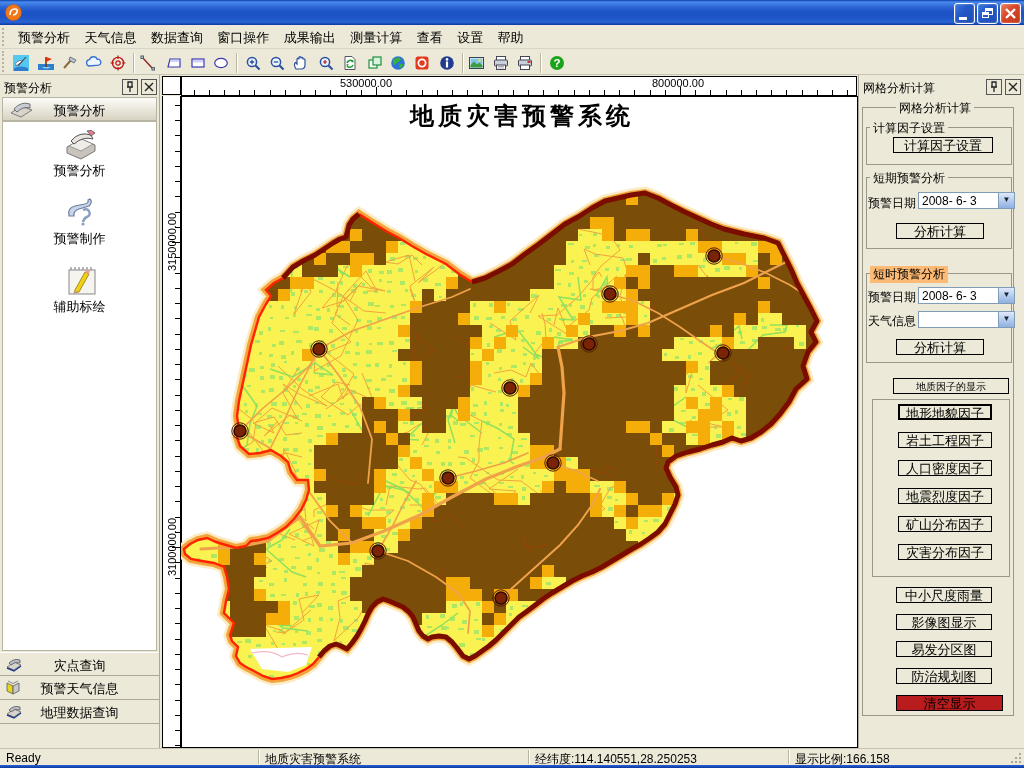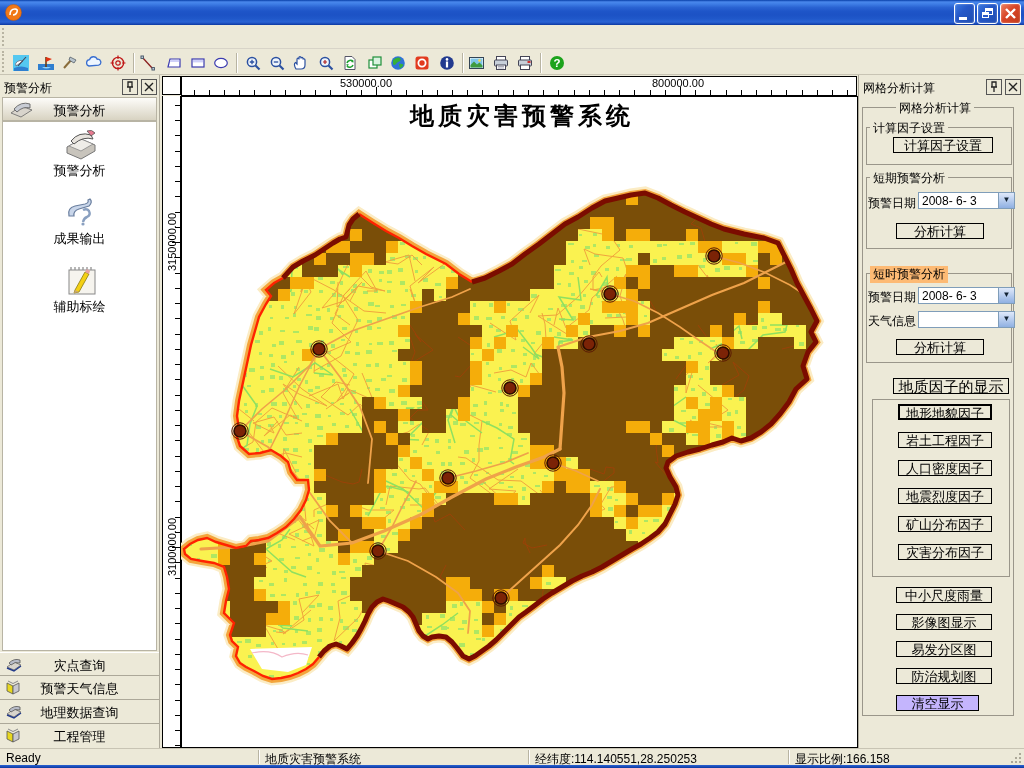--- a/index.html
+++ b/index.html
@@ -19,20 +19,21 @@
     </div>
     <div style="position:absolute;left:1000px;top:3px;width:21px;height:21px;border-radius:3px;border:1px solid #fff;background:linear-gradient(135deg,#ea8060,#d84527 45%,#c03a1a);box-shadow:inset 0 0 2px rgba(255,255,255,.5)">
       <svg width="19" height="19" style="position:absolute;left:0;top:0">
         <path d="M5 5 L14 14 M14 5 L5 14" stroke="#fff" stroke-width="2.4"></path>
       </svg>
     </div>
 </div>
 
 <div class="abs" style="left:0;top:25px;width:1024px;height:24px;background:#ece9d8;border-bottom:1px solid #d8d4c8">
  <div class="abs" style="left:2px;top:3px;width:3px;height:18px;border-left:2px dotted #b8b4a2"></div>
+ <div class="abs" style="left:18px;top:4px;font-size:13px">预警分析&nbsp;&nbsp;&nbsp;&nbsp;天气信息&nbsp;&nbsp;&nbsp;&nbsp;数据查询&nbsp;&nbsp;&nbsp;&nbsp;窗口操作&nbsp;&nbsp;&nbsp;&nbsp;成果输出&nbsp;&nbsp;&nbsp;&nbsp;测量计算&nbsp;&nbsp;&nbsp;&nbsp;查看&nbsp;&nbsp;&nbsp;&nbsp;设置&nbsp;&nbsp;&nbsp;&nbsp;帮助</div>
 </div>
 
 <div class="abs" style="left:0;top:49px;width:1024px;height:26px;background:#ece9d8;border-bottom:1px solid #c8c4b4">
  <div class="abs" style="left:2px;top:2px;width:3px;height:21px;border-left:2px dotted #b8b4a2"></div>
 </div>
 <svg style="position:absolute;left:13px;top:55px" width="17" height="17" viewBox="0 0 17 17">
     <rect x="0" y="0" width="16" height="16" fill="#55c8f0"></rect>
     <path d="M3 11 A5 4 0 0 1 10 6 Z" fill="#fff" stroke="#667" stroke-width="0.8"></path>
     <path d="M5 11 L13 2" stroke="#445" stroke-width="1.1"></path>
     <path d="M1 13 Q8 10 15 13 L15 16 L1 16 Z" fill="#2f7fd0"></path>
@@ -162,21 +163,21 @@
           <path d="M8 19 L20 12 L32 17 L20 24 Z" fill="#efede8" stroke="#888" stroke-width="0.8"></path>
           <path d="M10 14 Q18 4 30 8 L32 12 Q22 9 13 17 Z" fill="#e8e4de" stroke="#555" stroke-width="1"></path>
           <path d="M26 4 Q31 2 34 6 L30 9 Q28 6 26 4Z" fill="#e87a90" stroke="#555" stroke-width="0.8"></path>
         </svg></div>
    <div class="abs" style="left:0;right:0;top:40px;text-align:center;font-size:13px">预警分析</div>
    <div class="abs" style="left:58px;top:72px"><svg width="40" height="34" viewBox="0 0 40 34">
           <path d="M8 22 Q6 14 14 12 L24 10 Q28 9 27 6 L29 5 Q32 8 28 12 L18 15 Q12 17 13 22 Z" fill="#c9d6ea" stroke="#6a7f9f" stroke-width="1.2"></path>
           <path d="M22 16 Q26 14 28 17 Q30 21 26 23 Q23 24 22 28" fill="none" stroke="#8aa0c0" stroke-width="2.4"></path>
           <circle cx="22" cy="30" r="1.6" fill="#8aa0c0"></circle>
         </svg></div>
-   <div class="abs" style="left:0;right:0;top:108px;text-align:center;font-size:13px">成果输出</div>
+   <div class="abs" style="left:0;right:0;top:108px;text-align:center;font-size:13px">预警制作</div>
    <div class="abs" style="left:58px;top:140px"><svg width="40" height="36" viewBox="0 0 40 36">
           <rect x="8" y="8" width="26" height="24" fill="#f6f4ee" stroke="#888" stroke-width="1"></rect>
           <path d="M10 8 V5 M14 8 V5 M18 8 V5 M22 8 V5 M26 8 V5 M30 8 V5" stroke="#999" stroke-width="1.4"></path>
           <path d="M14 28 L24 10 L28 12 L18 30 L13 31 Z" fill="#f4d014" stroke="#8a7a10" stroke-width="0.8"></path>
           <path d="M24 10 L28 12 L29 9 L26 7 Z" fill="#e8a0a0"></path>
           <path d="M14 28 L18 30 L13 31Z" fill="#caa870"></path>
         </svg></div>
    <div class="abs" style="left:0;right:0;top:176px;text-align:center;font-size:13px">辅助标绘</div>
  </div>
  <div class="abs" style="left:0;top:577px;width:159px;height:24px;background:#ece9d8;border-top:1px solid #fff;border-bottom:1px solid #aca899">
@@ -195,28 +196,20 @@
         </svg></div>
       <div class="abs" style="left:0;right:0;top:3px;text-align:center;font-size:13px">预警天气信息</div>
  </div>
  <div class="abs" style="left:0;top:626px;width:159px;height:23px;background:#ece9d8;border-bottom:1px solid #aca899">
    <div class="abs" style="left:5px;top:3px"><svg width="18" height="16" viewBox="0 0 18 16">
           <path d="M2 10 L9 5 L16 8 L9 13 Z" fill="#d8d4cc" stroke="#666" stroke-width="0.8"></path>
           <path d="M4 6 Q9 1 15 3 L15 6 Q10 4 6 8 Z" fill="#b8bcc8" stroke="#555" stroke-width="0.8"></path>
           <path d="M2 11 L9 14 L16 9" fill="none" stroke="#223a8a" stroke-width="1.4"></path>
         </svg></div>
       <div class="abs" style="left:0;right:0;top:3px;text-align:center;font-size:13px">地理数据查询</div>
- </div>
- <div class="abs" style="left:0;top:650px;width:159px;height:23px;background:#ece9d8">
-   <div class="abs" style="left:5px;top:3px"><svg width="18" height="16" viewBox="0 0 18 16">
-          <path d="M2 3 L8 6 L8 14 L2 11 Z" fill="#e8d820" stroke="#555" stroke-width="0.8"></path>
-          <path d="M14 3 L8 6 L8 14 L14 11 Z" fill="#c8c8d0" stroke="#555" stroke-width="0.8"></path>
-          <path d="M3 1 L8 3.5 L13 1" fill="none" stroke="#888" stroke-width="1"></path>
-        </svg></div>
-      <div class="abs" style="left:0;right:0;top:3px;text-align:center;font-size:13px">工程管理</div>
  </div>
 </div>
 
 <div class="abs" style="left:162px;top:76px;width:19px;height:19px;background:#fff;border:1px solid #000"></div>
 <div class="abs" style="left:181px;top:76px;width:676px;height:20px;background:#fff;border:1px solid #000"></div>
 <div class="abs" style="left:162px;top:96px;width:19px;height:652px;background:#fff;border:1px solid #000;border-top:none"></div>
 <div class="abs" style="left:340px;top:77px;width:72px;height:12px;font-size:11px;font-family:'Liberation Sans';">530000.00</div>
 <div class="abs" style="left:652px;top:77px;width:72px;height:12px;font-size:11px">800000.00</div>
 <div style="position:absolute;left:193.6px;top:90px;width:1px;height:5px;background:#000"></div>
 <div style="position:absolute;left:208.8px;top:90px;width:1px;height:5px;background:#000"></div>
@@ -496,33 +489,33 @@
 <div style="position:absolute;left:896px;top:223px;width:88px;height:16px;border:1px solid #000;background:#ece9d8;text-align:center;line-height:15px;font-size:13px">分析计算</div>
 <div style="position:absolute;left:866px;top:273px;width:146px;height:90px;border:1px solid #9a968a"></div>
 <div style="position:absolute;left:870px;top:266px;background:#fdba74;padding:0 3px;font-size:12px">短时预警分析</div>
 <div style="position:absolute;left:868px;top:289px;font-size:12px">预警日期</div>
 <div style="position:absolute;left:918px;top:287px;width:97px;height:17px;border:1px solid #7f9db9;background:#fff;font-size:12px;padding-left:3px;line-height:16px">2008- 6- 3<div style="position:absolute;right:0;top:0;width:16px;height:15px;background:linear-gradient(#dfe9fa,#8fb0e2);border-left:1px solid #7f9db9;text-align:center;line-height:14px;font-size:8px;color:#123">▼</div></div>
 <div style="position:absolute;left:868px;top:313px;font-size:12px">天气信息</div>
 <div style="position:absolute;left:918px;top:311px;width:97px;height:17px;border:1px solid #7f9db9;background:#fff;font-size:12px;padding-left:3px;line-height:16px">
     <div style="position:absolute;right:0;top:0;width:16px;height:15px;background:linear-gradient(#dfe9fa,#8fb0e2);border-left:1px solid #7f9db9;text-align:center;line-height:14px;font-size:8px;color:#123">▼</div>
   </div>
 <div style="position:absolute;left:896px;top:339px;width:88px;height:16px;border:1px solid #000;background:#ece9d8;text-align:center;line-height:15px;font-size:13px">分析计算</div>
-<div style="position:absolute;left:893px;top:378px;width:116px;height:16px;border:1px solid #000;background:#ece9d8;text-align:center;line-height:15px;font-size:15px">地质因子的显示</div>
+<div style="position:absolute;left:893px;top:378px;width:116px;height:16px;border:1px solid #000;background:#ece9d8;text-align:center;line-height:15px;font-size:10px">地质因子的显示</div>
 <div style="position:absolute;left:872px;top:399px;width:138px;height:178px;border:1px solid #9a968a"></div>
 <div style="position:absolute;left:898px;top:404px;width:94px;height:16px;border:2px solid #000;background:#ece9d8;text-align:center;line-height:15px;font-size:13px">地形地貌因子</div>
 <div style="position:absolute;left:898px;top:432px;width:94px;height:16px;border:1px solid #000;background:#ece9d8;text-align:center;line-height:15px;font-size:13px">岩土工程因子</div>
 <div style="position:absolute;left:898px;top:460px;width:94px;height:16px;border:1px solid #000;background:#ece9d8;text-align:center;line-height:15px;font-size:13px">人口密度因子</div>
 <div style="position:absolute;left:898px;top:488px;width:94px;height:16px;border:1px solid #000;background:#ece9d8;text-align:center;line-height:15px;font-size:13px">地震烈度因子</div>
 <div style="position:absolute;left:898px;top:516px;width:94px;height:16px;border:1px solid #000;background:#ece9d8;text-align:center;line-height:15px;font-size:13px">矿山分布因子</div>
 <div style="position:absolute;left:898px;top:544px;width:94px;height:16px;border:1px solid #000;background:#ece9d8;text-align:center;line-height:15px;font-size:13px">灾害分布因子</div>
 <div style="position:absolute;left:896px;top:587px;width:96px;height:16px;border:1px solid #000;background:#ece9d8;text-align:center;line-height:15px;font-size:13px">中小尺度雨量</div>
 <div style="position:absolute;left:896px;top:614px;width:96px;height:16px;border:1px solid #000;background:#ece9d8;text-align:center;line-height:15px;font-size:13px">影像图显示</div>
 <div style="position:absolute;left:896px;top:641px;width:96px;height:16px;border:1px solid #000;background:#ece9d8;text-align:center;line-height:15px;font-size:13px">易发分区图</div>
 <div style="position:absolute;left:896px;top:668px;width:96px;height:16px;border:1px solid #000;background:#ece9d8;text-align:center;line-height:15px;font-size:13px">防治规划图</div>
-<div style="position:absolute;left:896px;top:695px;width:83px;height:16px;border:1px solid #000;background:#c4b5fd;text-align:center;line-height:15px;font-size:13px">清空显示</div>
+<div style="position:absolute;left:896px;top:695px;width:107px;height:16px;border:1px solid #000;background:#b91c1c;text-align:center;line-height:15px;font-size:13px">清空显示</div>
 
 <div class="abs" style="left:0;top:748px;width:1024px;height:17px;background:#ece9d8;border-top:1px solid #c8c4b4;font-size:12px">
  <div class="abs" style="left:6px;top:2px">Ready</div>
  <div class="abs" style="left:258px;top:1px;width:2px;height:14px;border-left:1px solid #b8b4a2;border-right:1px solid #fff"></div>
  <div class="abs" style="left:265px;top:2px">地质灾害预警系统</div>
  <div class="abs" style="left:528px;top:1px;width:2px;height:14px;border-left:1px solid #b8b4a2;border-right:1px solid #fff"></div>
  <div class="abs" style="left:535px;top:2px">经纬度:114.140551,28.250253</div>
  <div class="abs" style="left:788px;top:1px;width:2px;height:14px;border-left:1px solid #b8b4a2;border-right:1px solid #fff"></div>
  <div class="abs" style="left:795px;top:2px">显示比例:166.158</div>
  <svg style="position:absolute;right:1px;top:3px" width="13" height="13">

